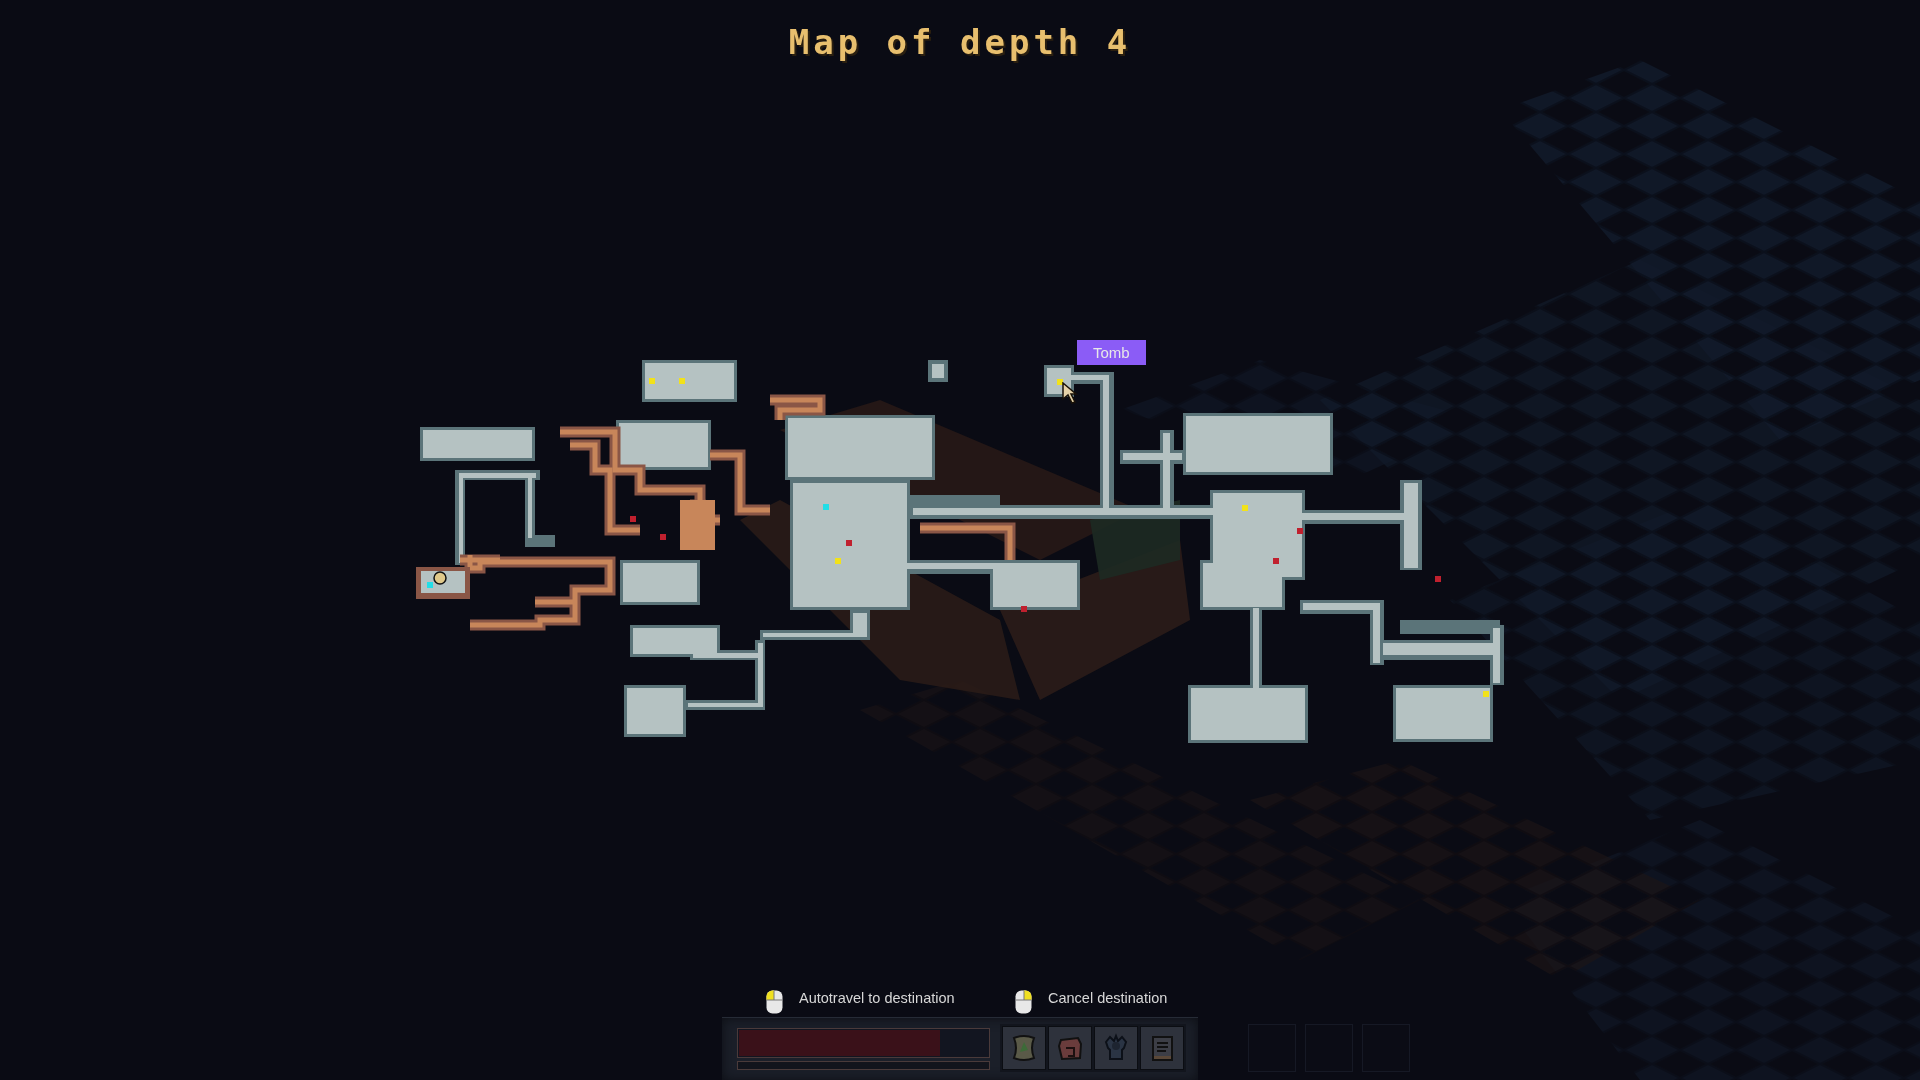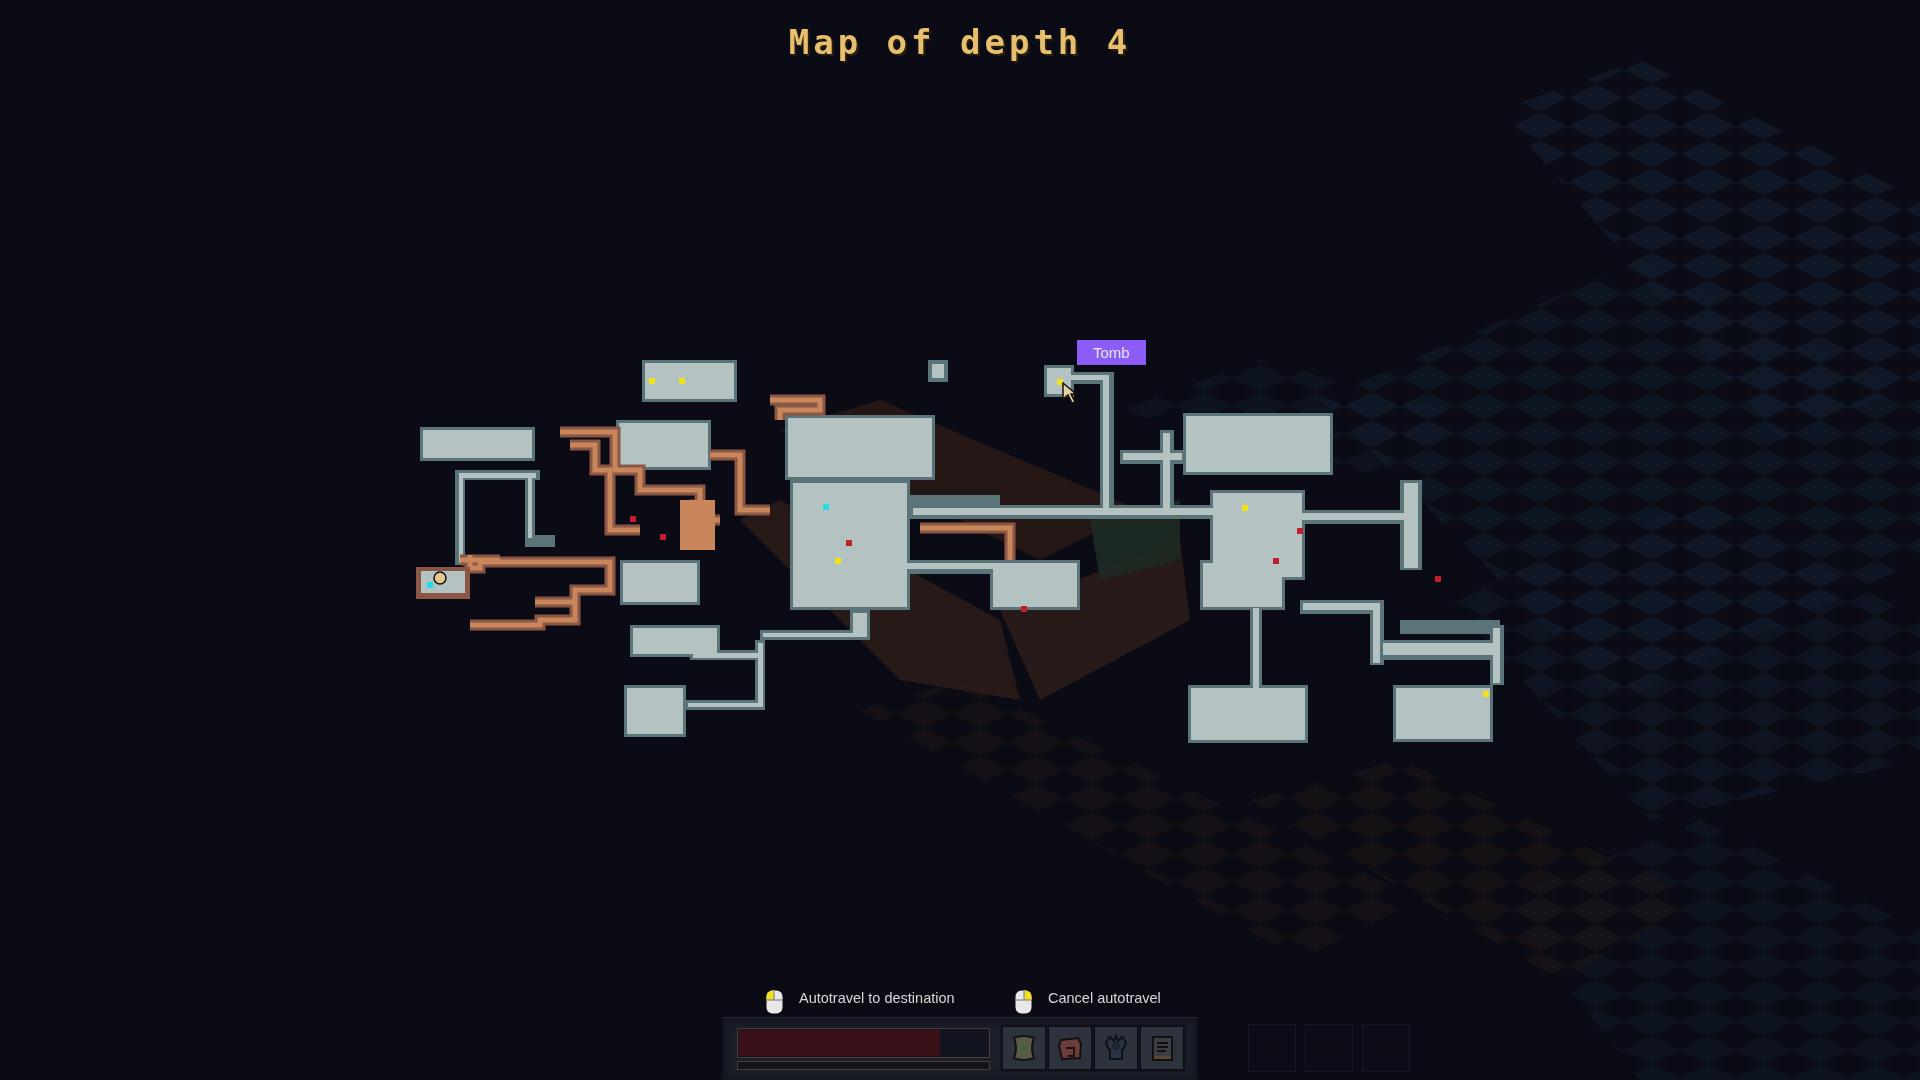--- a/index.html
+++ b/index.html
@@ -230,21 +230,21 @@
   </svg>
   <span class="label">Autotravel to destination</span>
 </div>
 <div class="hint" style="left:1015px;">
   <svg class="mouse-icon" viewBox="0 0 17 24">
     <rect x="0.5" y="0.5" width="16" height="23" rx="6" fill="#e8e8e8"></rect>
     <path d="M16.5 10 L16.5 6.5 A6 6 0 0 0 10.5 0.5 L9 0.5 L9 10 Z" fill="#f0e020"></path>
     <line x1="9" y1="1" x2="9" y2="10" stroke="#777" stroke-width="1"></line>
     <line x1="0.5" y1="10" x2="16.5" y2="10" stroke="#777" stroke-width="1"></line>
   </svg>
-  <span class="label">Cancel autotravel</span>
+  <span class="label">Cancel destination</span>
 </div>
 
 <div class="hud">
   <div class="hp-frame">
     <div class="hp-fill" style="width:80%;"></div>
   </div>
   <div class="xp-frame"></div>
   <div class="action-bar">
     <div class="action-btn">
       <svg width="32" height="32" viewBox="0 0 32 32">

